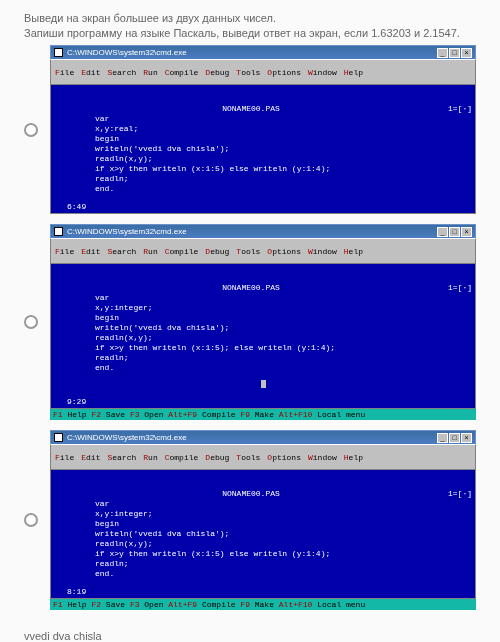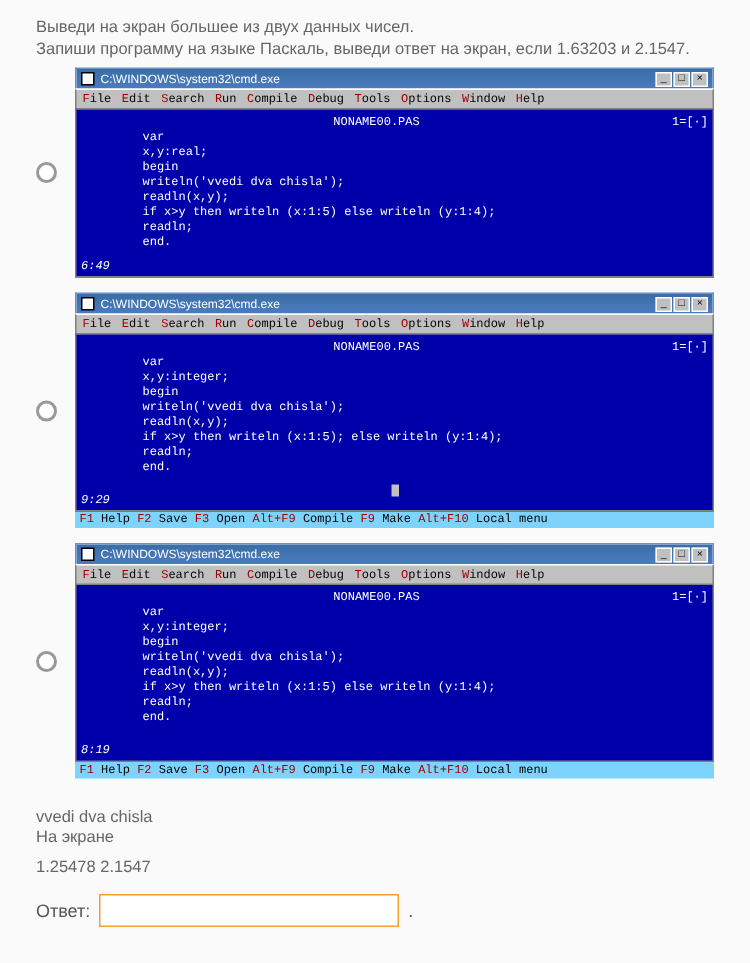--- a/index.html
+++ b/index.html
@@ -17,39 +17,39 @@
     height: 14px; display: flex; align-items: center; padding: 0 3px;
     color: #fff; font-size: 8px; font-family: Tahoma, sans-serif;
     border: 1px solid #6b8fc8; border-bottom: none;
   }
   .winbar-icon { width: 9px; height: 9px; background: #000; margin-right: 4px; position: relative; }
   .winbar-icon::after { content: ""; position: absolute; inset: 1px; background: #fff; }
   .winbar-title { flex: 1; }
   .winbar-btns { display: flex; gap: 1px; }
   .winbar-btn { width: 11px; height: 10px; background: #c0c0c0; border: 1px solid #fff; font-size: 7px; text-align: center; line-height: 8px; color: #000; }
   .menubar {
-    background: #c0c0c0; height: 14px; display: flex; align-items: center;
+    background: #c0c0c0; height: 26px; display: flex; align-items: center;
     font-family: "Courier New", monospace; font-size: 8px; padding: 0 4px;
     border: 1px solid #808080; border-top: 1px solid #fff; gap: 7px;
     color: #000;
   }
   .menubar span { white-space: nowrap; }
   .menubar .hotkey { color: #a00000; }
   .termbody {
     background: #0000aa; color: #ffff55;
     font-family: "Courier New", monospace; font-size: 8px; line-height: 10px;
-    border: 1px solid #808080; border-top: none; padding: 4px 3px;
+    border: 1px solid #808080; border-top: none; padding: 19px 3px;
     min-height: 110px; white-space: pre-wrap; position: relative;
   }
   .termbody .titleline { text-align: center; color: #fff; }
   .termbody .whitetxt { color: #ffffff; margin-left: 41px; }
   .cursor-block { display: inline-block; background: #c0c0c0; width: 5px; height: 8px; vertical-align: middle; }
-  .statusline { background: #7dd3fc; color: #000; font-size: 8px; font-family: "Courier New", monospace; padding: 1px 3px; }
+  .statusline { background: #14b8a6; color: #000; font-size: 8px; font-family: "Courier New", monospace; padding: 1px 3px; }
   .statusline .fkey { color: #a00000; }
-  .bottomleft { color: #fff; font-size: 8px; position: absolute; bottom: 1px; left: 3px; font-style: italic; }
+  .bottomleft { color: #fff; font-size: 8px; position: absolute; bottom: 1px; left: 16px; }
   .screen-section { margin-top: 20px; }
   .screen-line { color: #666; font-size: 11px; margin-bottom: 8px; }
   .answer-row { display: flex; align-items: center; gap: 6px; margin-top: 12px; font-size: 12px; color: #555; }
   .answer-input {
     border: 1px solid #f0a030; background: #fff; height: 22px; width: 200px;
     padding: 0 4px; font-family: inherit; font-size: 12px;
   }
 </style>
 </head>
 <body>

